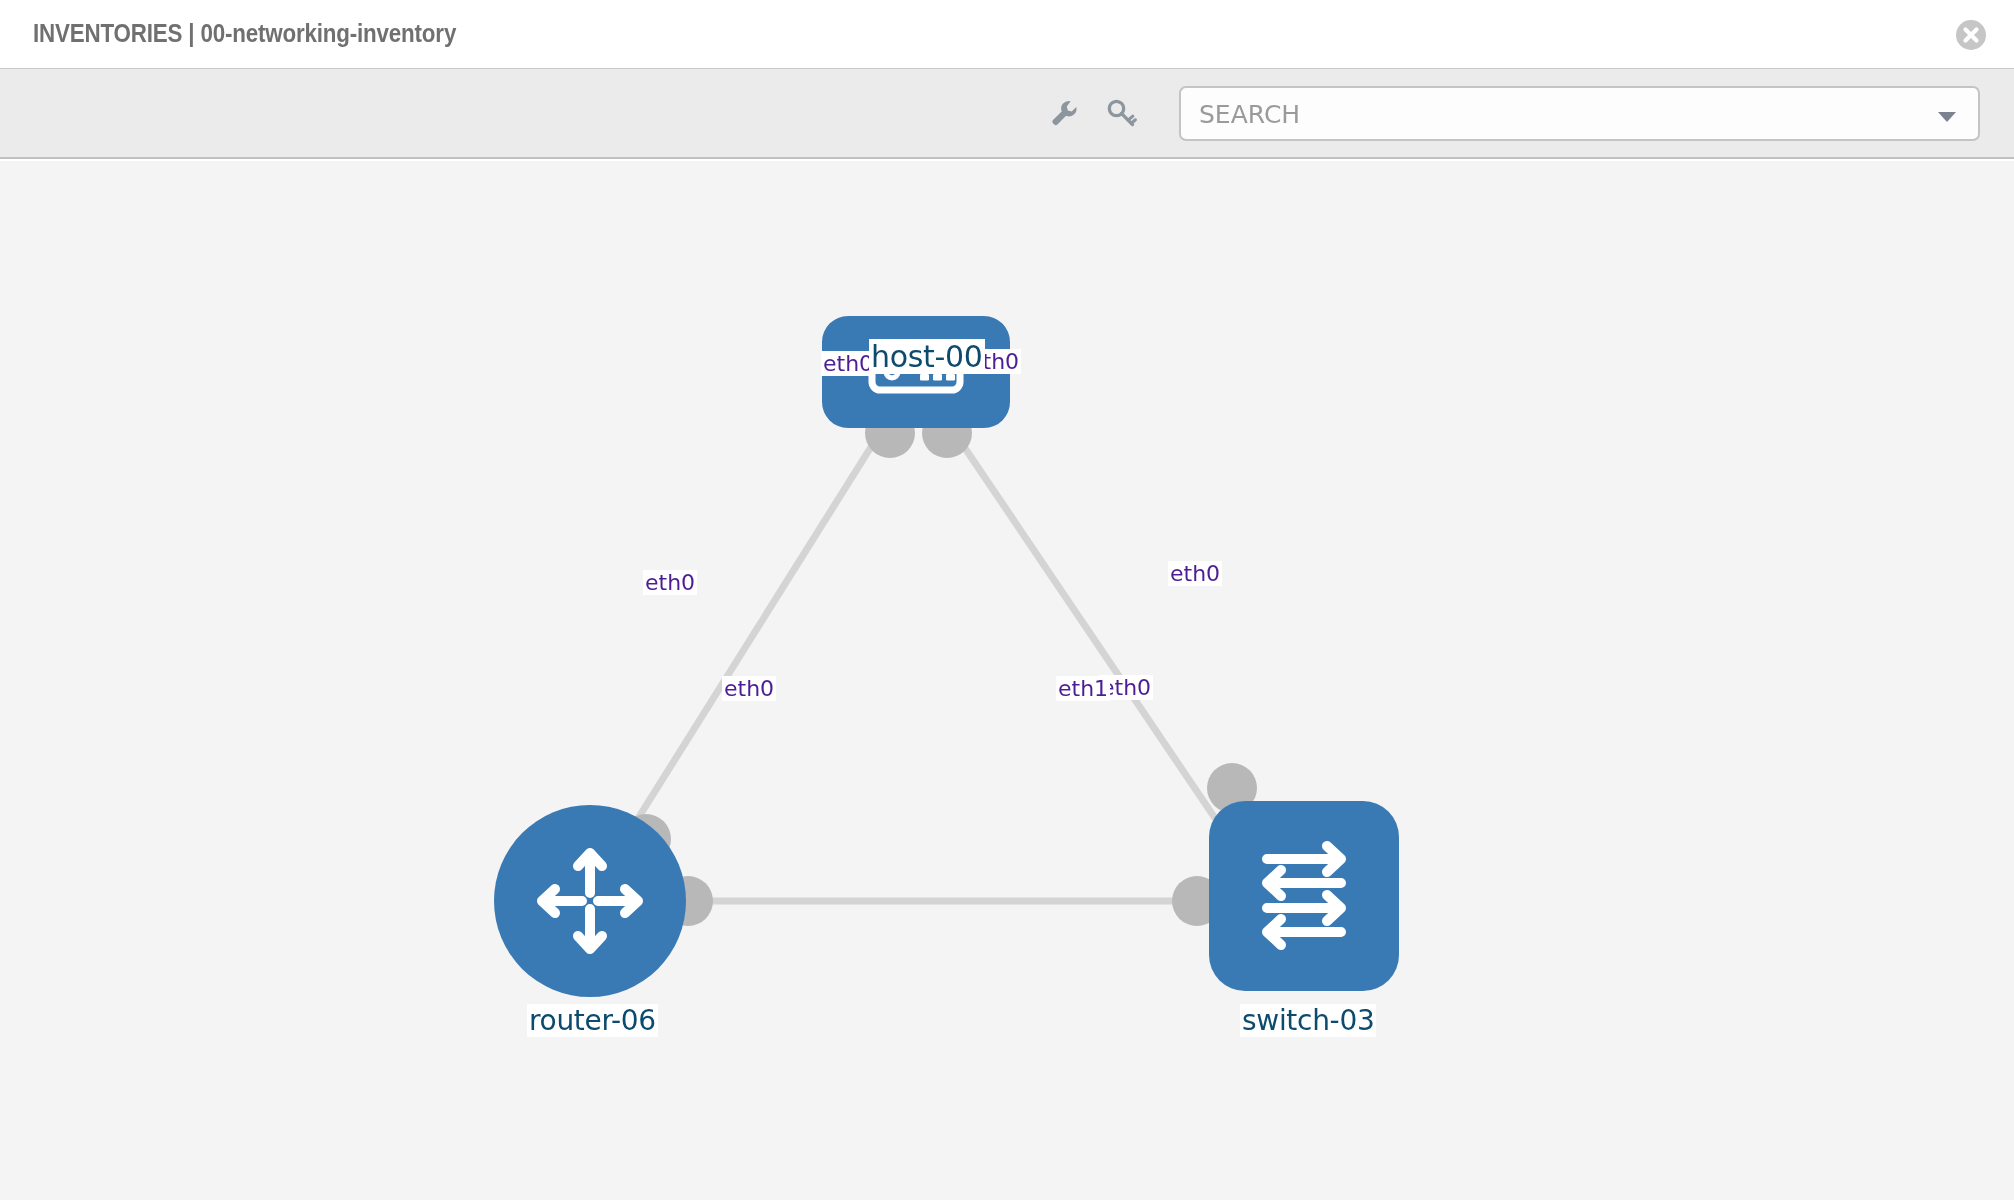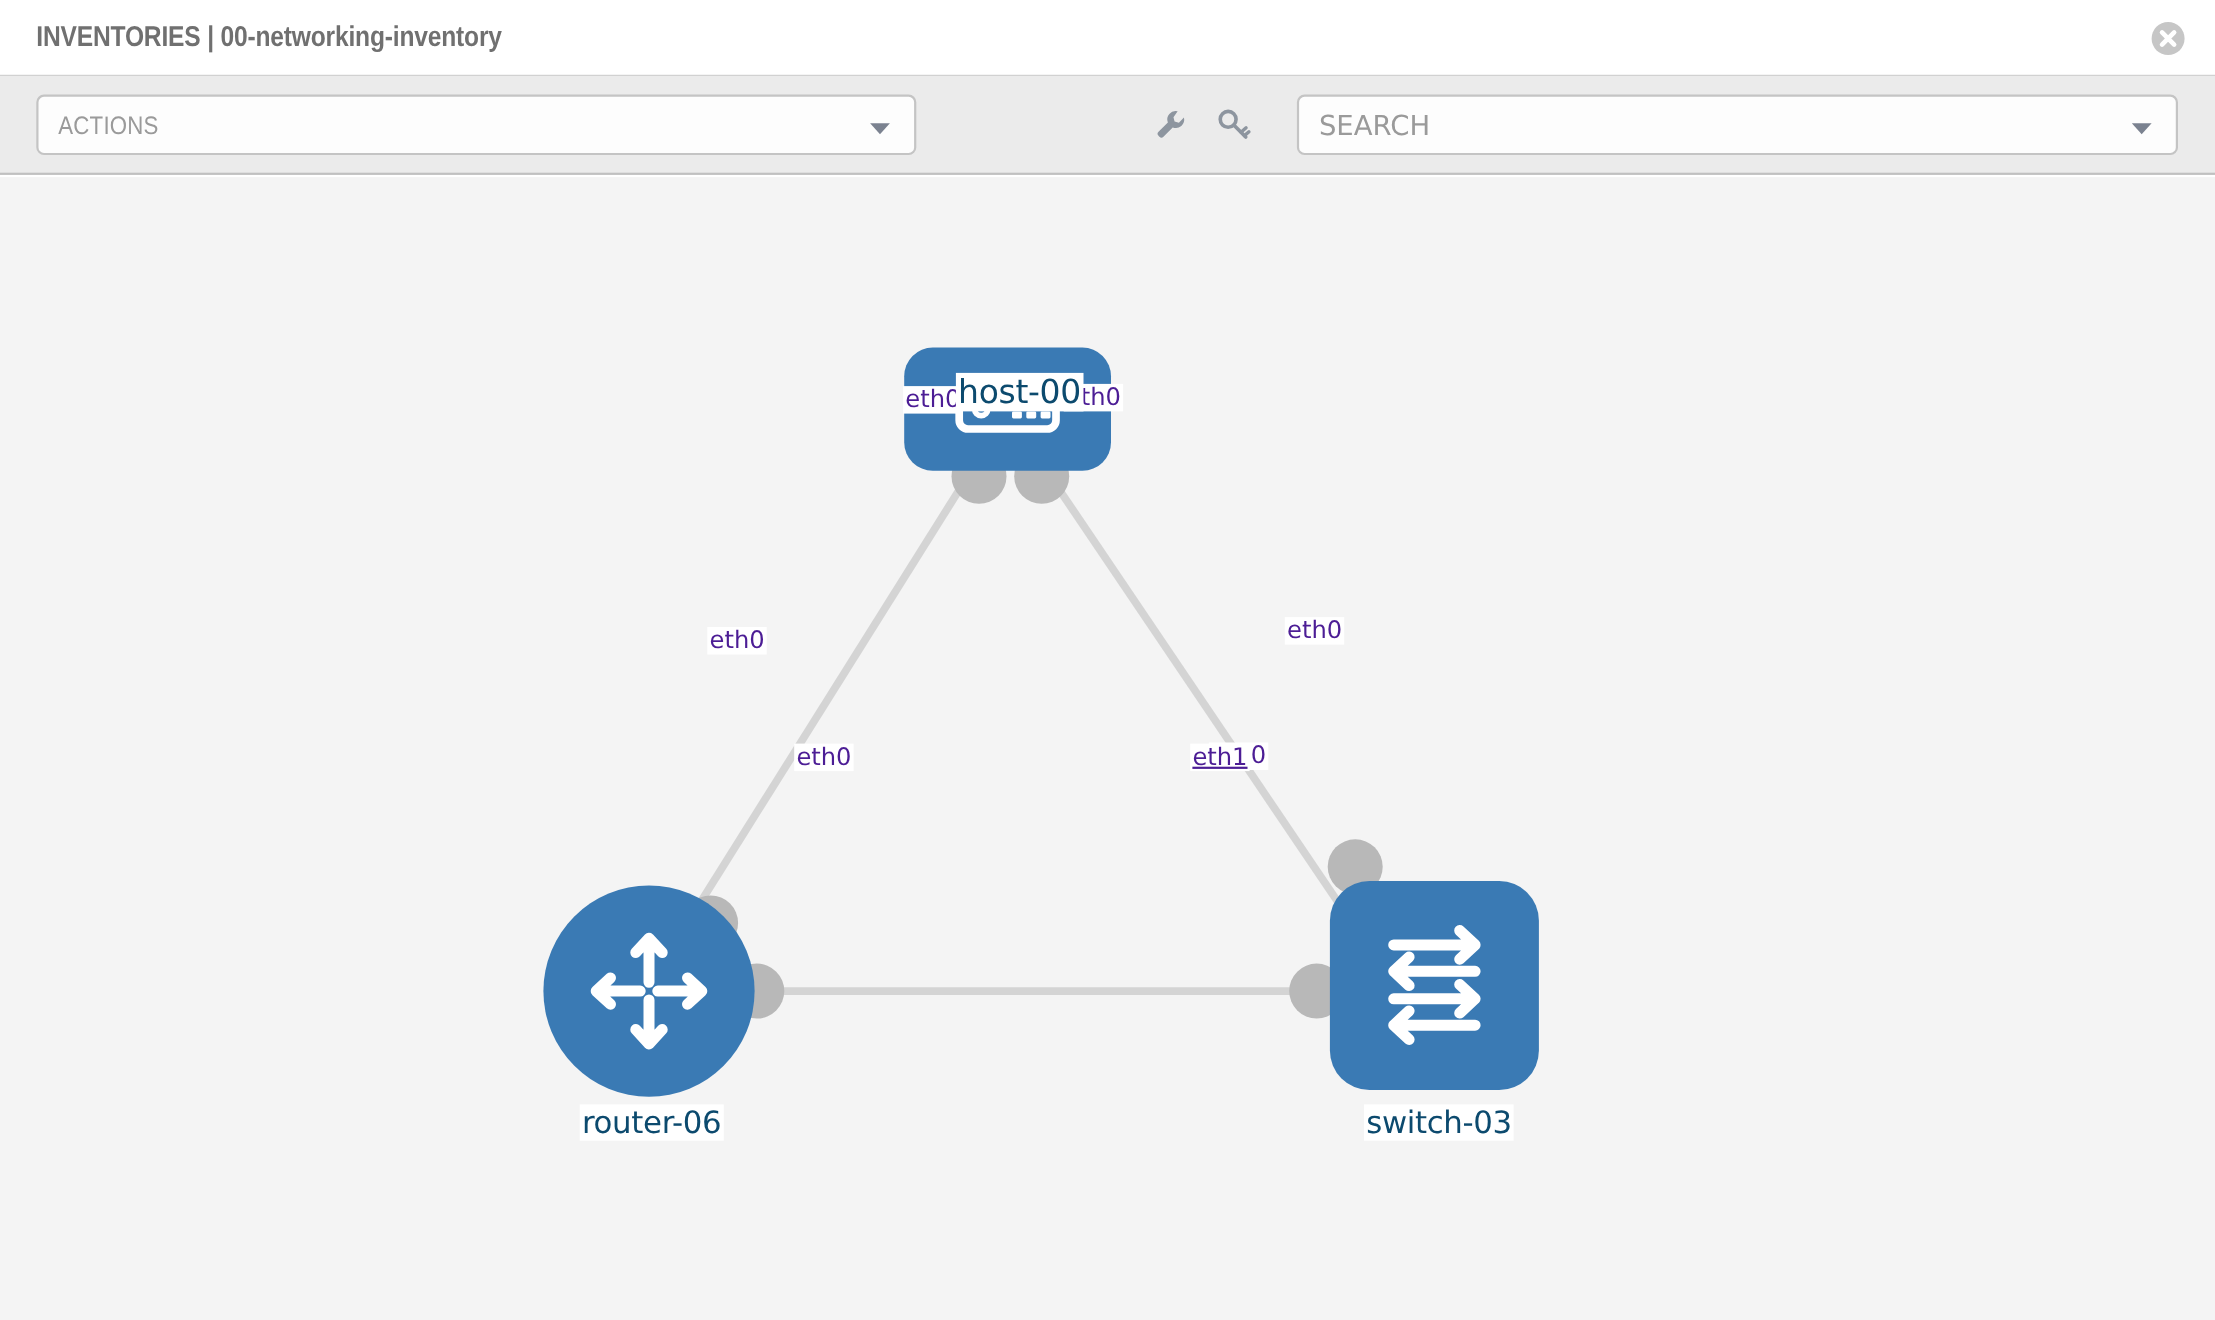--- a/index.html
+++ b/index.html
@@ -182,40 +182,36 @@
     white-space: nowrap;
     font-family: "DejaVu Sans", sans-serif;
     padding: 0 2px;
   }
   .el-host-left   { left: 821px;  top: 190px; z-index: 5; }
   .el-host-right  { left: 967px;  top: 188px; z-index: 5; }
   .el-router-up   { left: 643px;  top: 409px; }
   .el-switch-up   { left: 1168px; top: 400px; }
   .el-router-r    { left: 722px;  top: 515px; }
   .el-switch-l0   { left: 1099px; top: 514px; z-index: 4; }
-  .el-switch-l1   { left: 1082px; top: 515px; z-index: 5; text-decoration: underline; }
+  .el-switch-l1   { left: 1056px; top: 515px; z-index: 5; }
 </style>
 </head>
 <body>
 
 <div class="header">
   <div class="header-title">INVENTORIES | 00-networking-inventory</div>
   <div class="close-btn">
     <svg width="30" height="30" viewBox="0 0 30 30">
       <path d="M9.5 9.5 L20.5 20.5 M20.5 9.5 L9.5 20.5" stroke="#ffffff" stroke-width="4.2" stroke-linecap="round"></path>
     </svg>
   </div>
 </div>
 
 <div class="toolbar">
 
-  <div class="actions-select">
-    <span class="actions-label">ACTIONS</span>
-    <span class="caret"></span>
-  </div>
 
   <div class="tool-icon icon-wrench">
     <svg width="36" height="36" viewBox="0 0 36 36">
       <path d="M24.6 6.2 a7.6 7.6 0 0 0 -8.9 10.2 L7.2 24.8 a2.6 2.6 0 0 0 0 3.7 l0.8 0.8 a2.6 2.6 0 0 0 3.7 0 l8.4 -8.5 a7.6 7.6 0 0 0 10.2 -8.9 l-4.6 4.6 -3.9 -1 -1 -3.9 z" fill="#8d959f"></path>
     </svg>
   </div>
 
   <div class="tool-icon icon-key">
     <svg width="36" height="36" viewBox="0 0 36 36">
       <circle cx="13.5" cy="13.5" r="7.2" fill="none" stroke="#8d959f" stroke-width="3.3"></circle>

